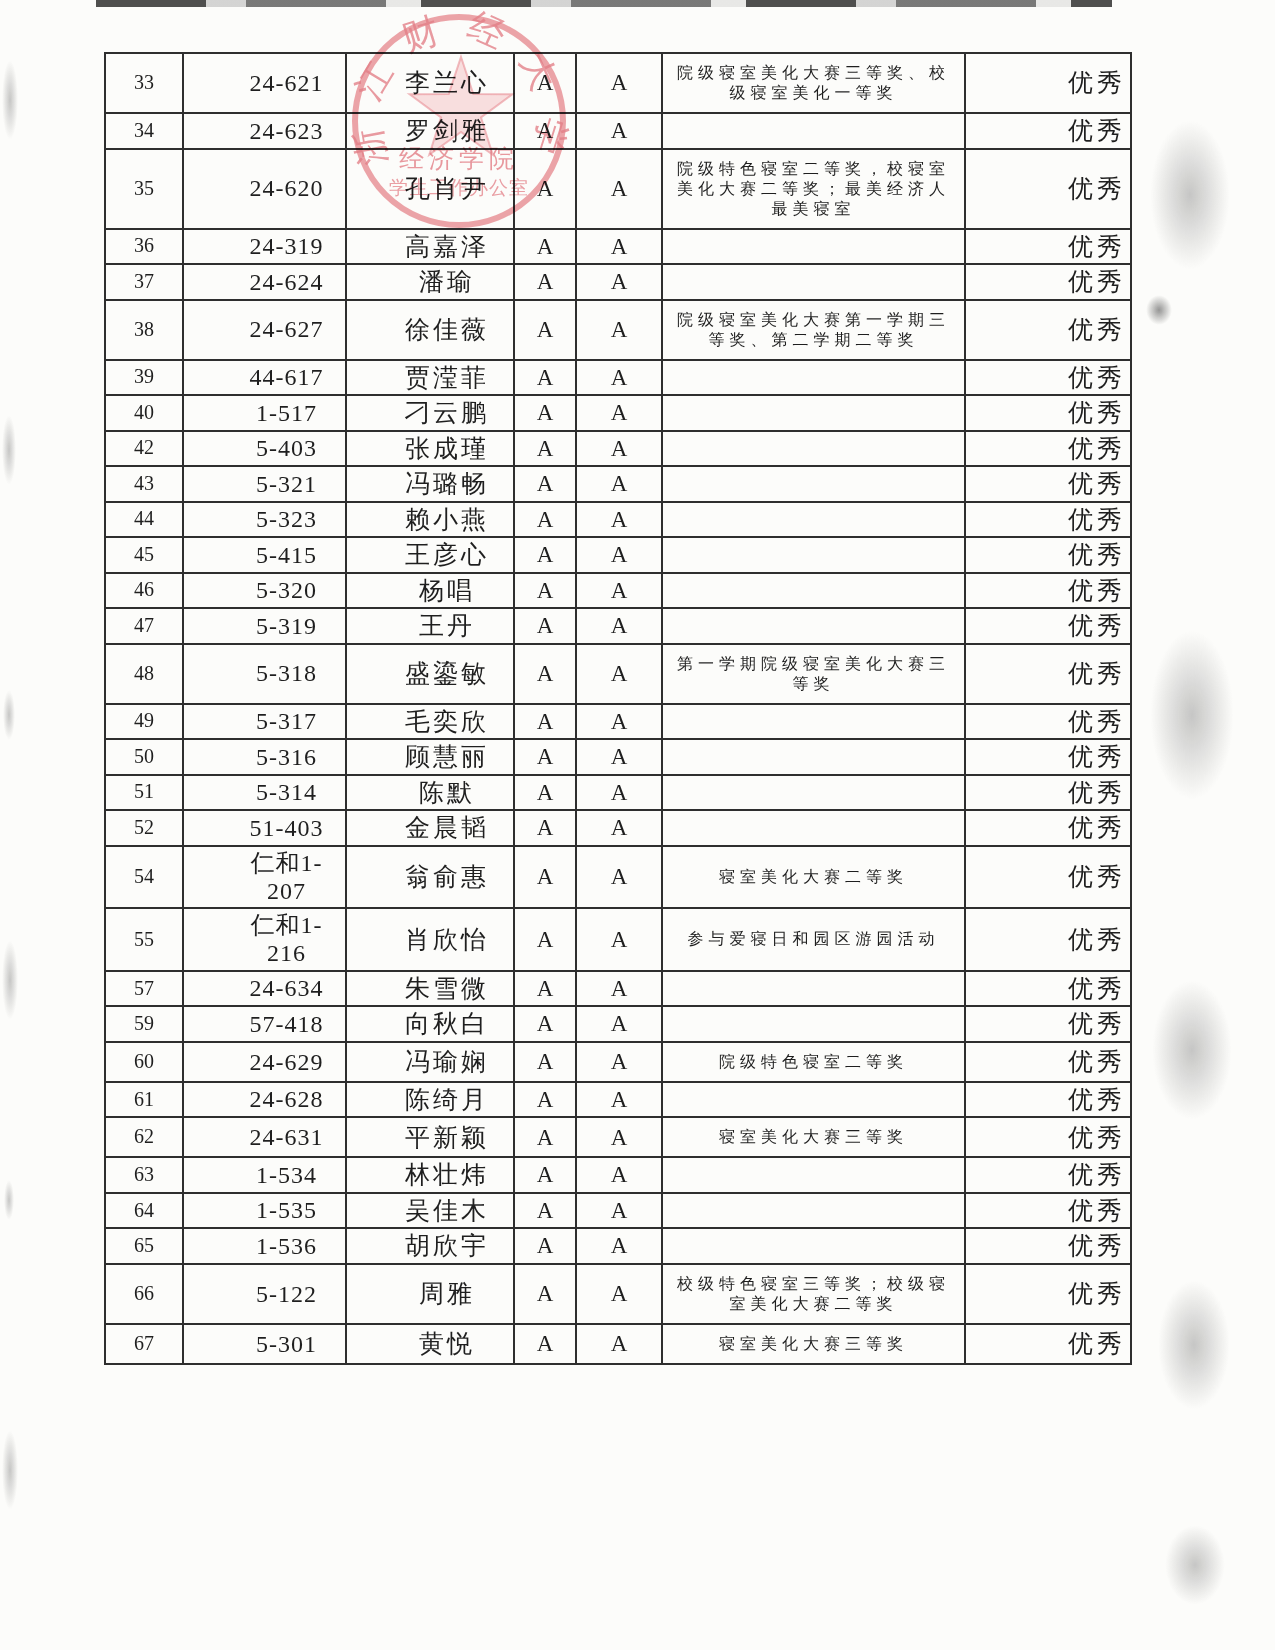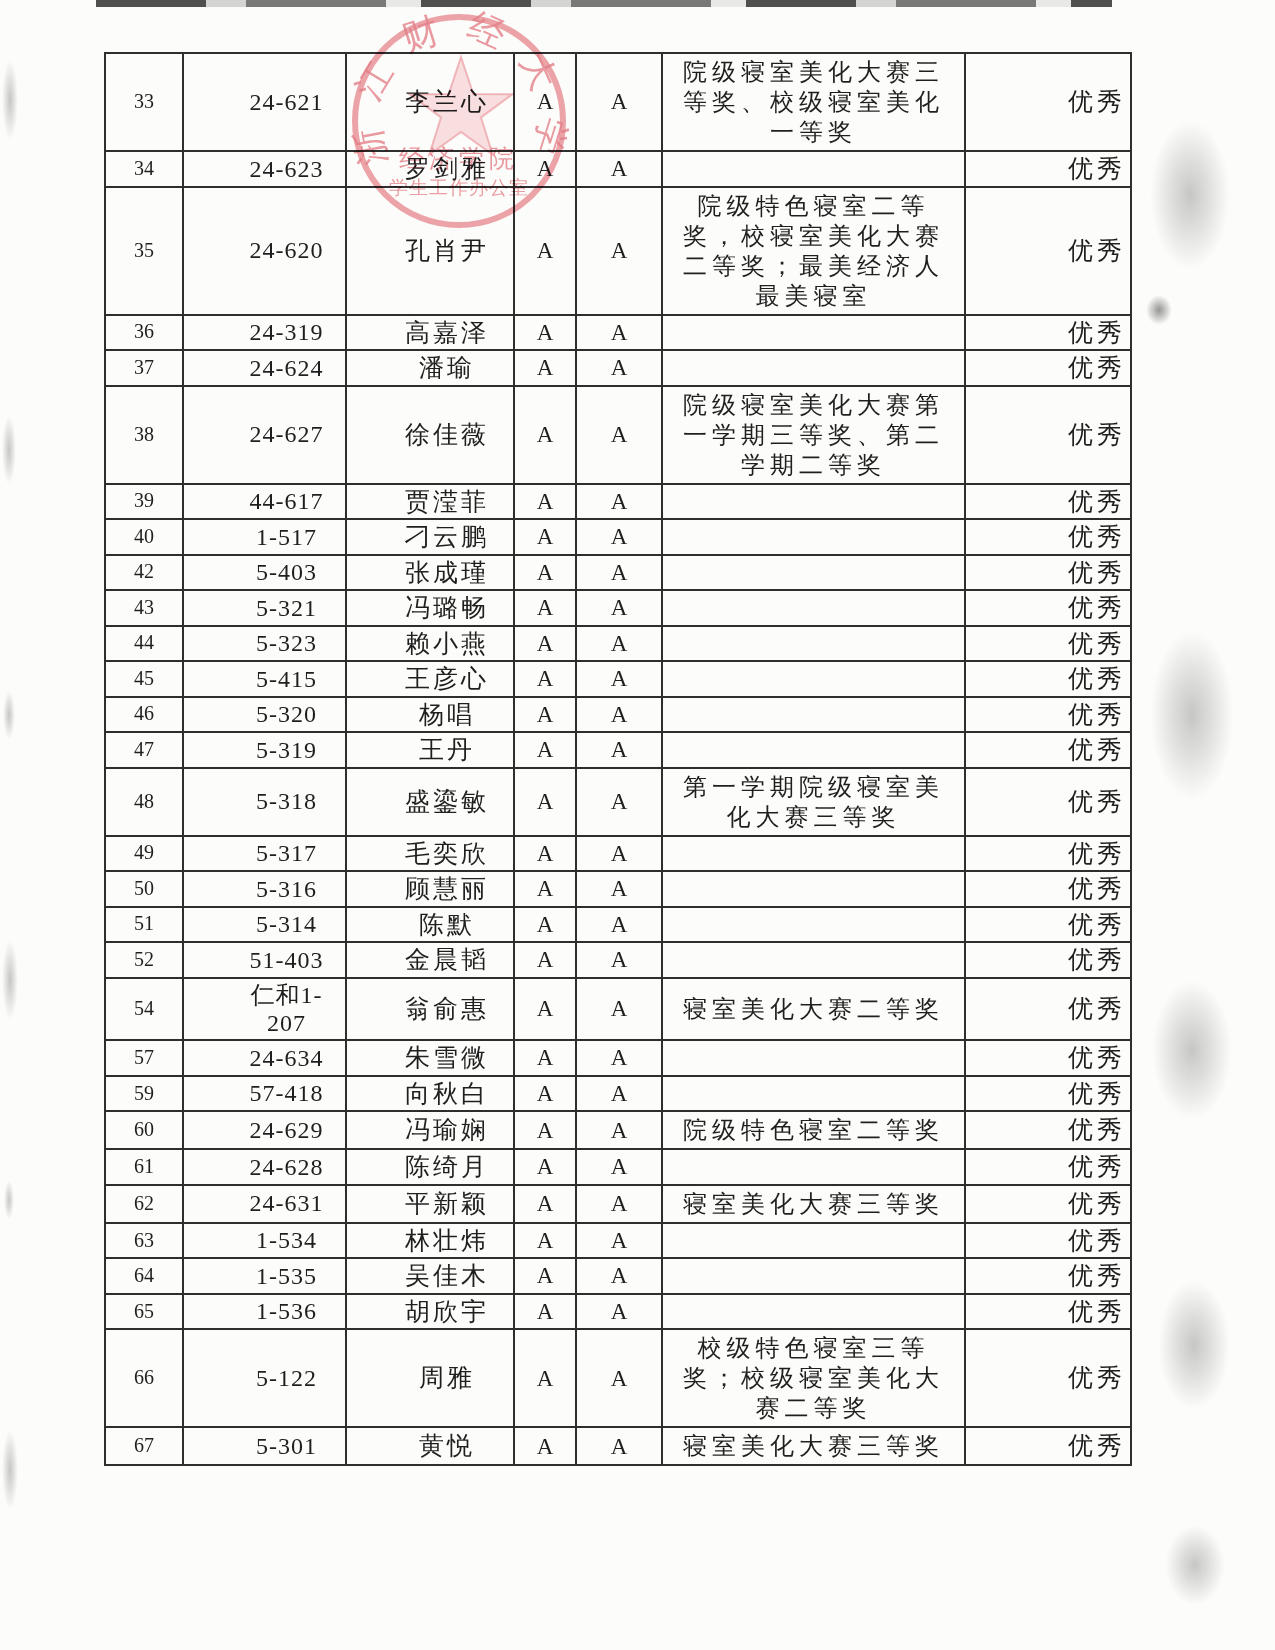--- a/index.html
+++ b/index.html
@@ -19,21 +19,21 @@
     border:2px solid #2e2e2e;
     text-align:center; vertical-align:middle;
     padding:2px 4px; height:27px;
     font-size:24px; line-height:1.18;
     overflow:hidden;
   }
   td.c-no     { font-size:20px; }
   td.c-room   { font-size:24px; letter-spacing:1px;padding-left:48px; }
   td.c-name   { font-size:25px; letter-spacing:3px;padding-left:38px; }
   td.c-score  { font-size:23px; }
-  td.c-awards { font-size:24px; letter-spacing:5px; line-height:1.25; padding:3px 6px; }
+  td.c-awards { font-size:16px; letter-spacing:5px; line-height:1.25; padding:9px 6px; }
   td.c-rating { font-size:25px; letter-spacing:4px;text-align:right; }
 
   .top-smudge {
     position:absolute; left:96px; top:0; width:1016px; height:7px;
     background:repeating-linear-gradient(90deg,
       rgba(35,35,35,.8) 0px,  rgba(35,35,35,.8) 110px,
       rgba(35,35,35,.18) 110px, rgba(35,35,35,.18) 150px,
       rgba(50,50,50,.65) 150px, rgba(50,50,50,.65) 290px,
       rgba(60,60,60,.1) 290px,  rgba(60,60,60,.1) 325px);
     filter:blur(.4px);
@@ -260,20 +260,29 @@
         <tr>
       <td class="c-no">54</td>
       <td class="c-room">仁和1-207</td>
       <td class="c-name">翁俞惠</td>
       <td class="c-score">A</td>
       <td class="c-score">A</td>
       <td class="c-awards">寝室美化大赛二等奖</td>
       <td class="c-rating">优秀</td>
     </tr>
         <tr>
+      <td class="c-no">55</td>
+      <td class="c-room">仁和1-216</td>
+      <td class="c-name">肖欣怡</td>
+      <td class="c-score">A</td>
+      <td class="c-score">A</td>
+      <td class="c-awards">参与爱寝日和园区游园活动</td>
+      <td class="c-rating">优秀</td>
+    </tr>
+        <tr>
       <td class="c-no">57</td>
       <td class="c-room">24-634</td>
       <td class="c-name">朱雪微</td>
       <td class="c-score">A</td>
       <td class="c-score">A</td>
       <td class="c-awards"></td>
       <td class="c-rating">优秀</td>
     </tr>
         <tr>
       <td class="c-no">59</td>

